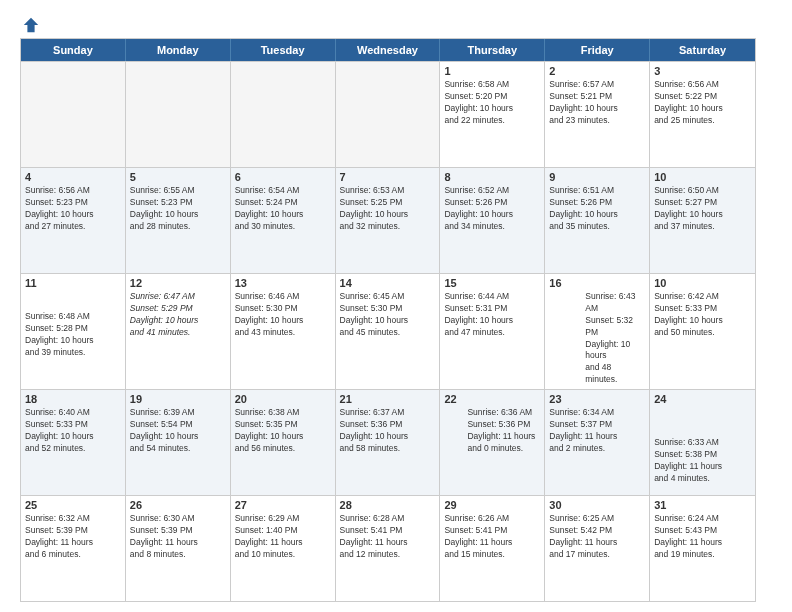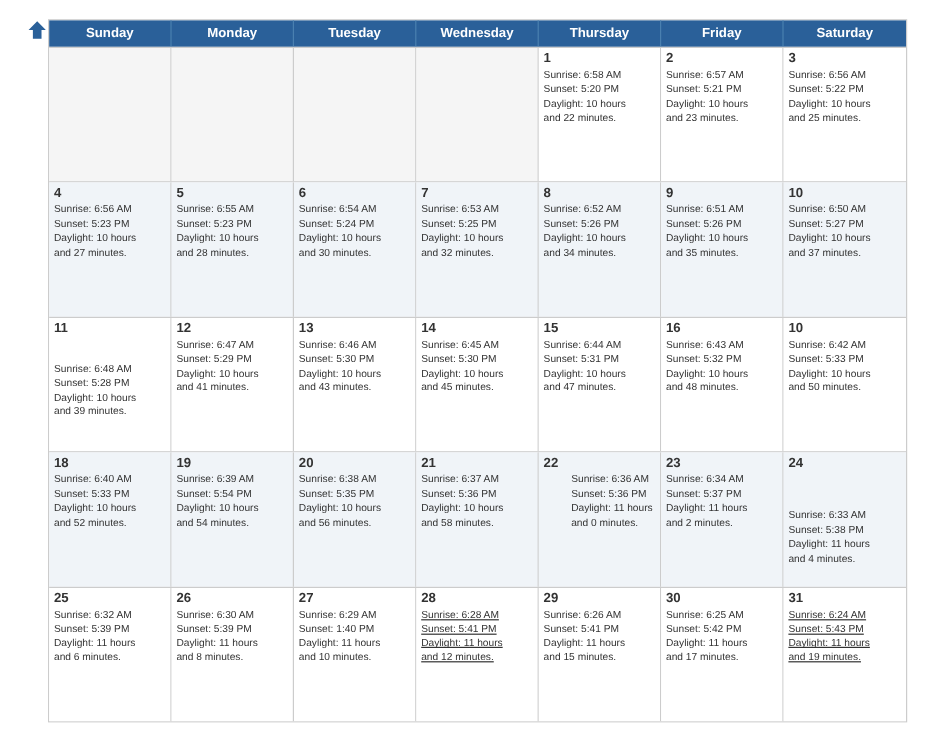--- a/index.html
+++ b/index.html
@@ -8,21 +8,21 @@
       background: #fff;
       width: 792px;
       height: 612px;
       overflow: hidden;
     }
     .page {
       width: 776px;
       height: 612px;
       padding: 16px 20px 10px 20px;
       display: flex;
-      flex-direction: row;
+      flex-direction: column;
     }
     .header {
       display: flex;
       justify-content: space-between;
       align-items: flex-start;
       margin-bottom: 6px;
     }
     .logo {
       display: flex;
       flex-direction: column;
@@ -222,21 +222,21 @@
         <div class="cal-row">
           <div class="cal-cell">
             <span class="day-num">11</span>
             <div class="cell-text" style="white-space: pre-line; margin-top: 22px;">Sunrise: 6:48 AM
 Sunset: 5:28 PM
 Daylight: 10 hours
 and 39 minutes.</div>
           </div>
           <div class="cal-cell">
             <span class="day-num">12</span>
-            <div class="cell-text" style="white-space: pre-line;">Sunrise: 6:47 AM
+            <div class="cell-text" style="white-space: pre-line; font-style: italic;">Sunrise: 6:47 AM
 Sunset: 5:29 PM
 Daylight: 10 hours
 and 41 minutes.</div>
           </div>
           <div class="cal-cell">
             <span class="day-num">13</span>
             <div class="cell-text" style="white-space: pre-line;">Sunrise: 6:46 AM
 Sunset: 5:30 PM
 Daylight: 10 hours
 and 43 minutes.</div>
@@ -250,21 +250,21 @@
           </div>
           <div class="cal-cell">
             <span class="day-num">15</span>
             <div class="cell-text" style="white-space: pre-line;">Sunrise: 6:44 AM
 Sunset: 5:31 PM
 Daylight: 10 hours
 and 47 minutes.</div>
           </div>
           <div class="cal-cell">
             <span class="day-num">16</span>
-            <div class="cell-text" style="white-space: pre-line;">Sunrise: 6:43 AM
+            <div class="cell-text" style="white-space: pre-line; margin-left: 36px;">Sunrise: 6:43 AM
 Sunset: 5:32 PM
 Daylight: 10 hours
 and 48 minutes.</div>
           </div>
           <div class="cal-cell">
             <span class="day-num">10</span>
             <div class="cell-text" style="white-space: pre-line;">Sunrise: 6:42 AM
 Sunset: 5:33 PM
 Daylight: 10 hours
 and 50 minutes.</div>
@@ -338,42 +338,42 @@
           </div>
           <div class="cal-cell">
             <span class="day-num">27</span>
             <div class="cell-text" style="white-space: pre-line;">Sunrise: 6:29 AM
 Sunset: 1:40 PM
 Daylight: 11 hours
 and 10 minutes.</div>
           </div>
           <div class="cal-cell">
             <span class="day-num">28</span>
-            <div class="cell-text" style="white-space: pre-line; text-decoration: underline;">Sunrise: 6:28 AM
+            <div class="cell-text" style="white-space: pre-line;">Sunrise: 6:28 AM
 Sunset: 5:41 PM
 Daylight: 11 hours
 and 12 minutes.</div>
           </div>
           <div class="cal-cell">
             <span class="day-num">29</span>
             <div class="cell-text" style="white-space: pre-line;">Sunrise: 6:26 AM
 Sunset: 5:41 PM
 Daylight: 11 hours
 and 15 minutes.</div>
           </div>
           <div class="cal-cell">
             <span class="day-num">30</span>
             <div class="cell-text" style="white-space: pre-line;">Sunrise: 6:25 AM
 Sunset: 5:42 PM
 Daylight: 11 hours
 and 17 minutes.</div>
           </div>
           <div class="cal-cell">
             <span class="day-num">31</span>
-            <div class="cell-text" style="white-space: pre-line; text-decoration: underline;">Sunrise: 6:24 AM
+            <div class="cell-text" style="white-space: pre-line;">Sunrise: 6:24 AM
 Sunset: 5:43 PM
 Daylight: 11 hours
 and 19 minutes.</div>
           </div>
         </div>
       </div>
   </div>
 </div>
 
 </body></html>

